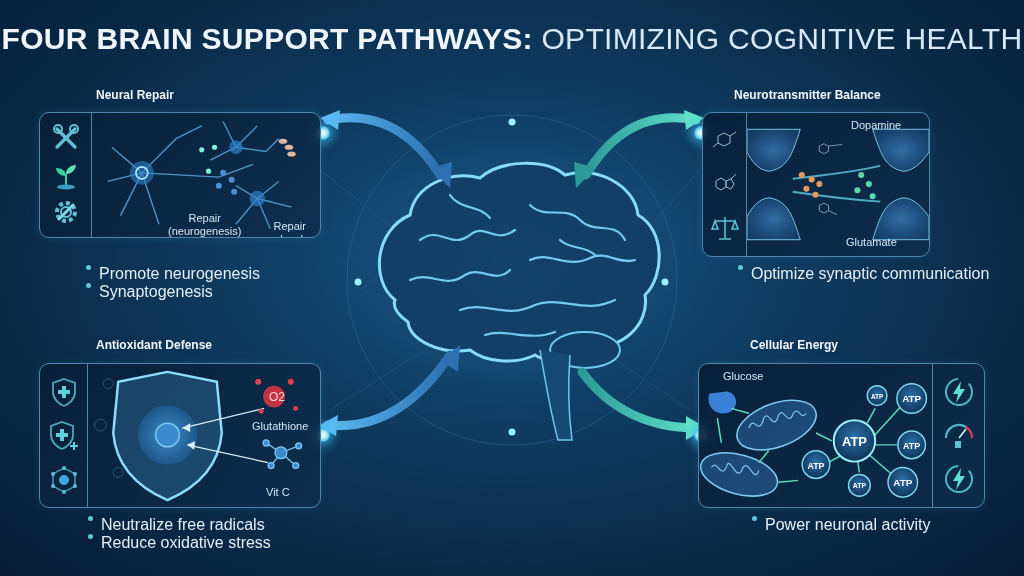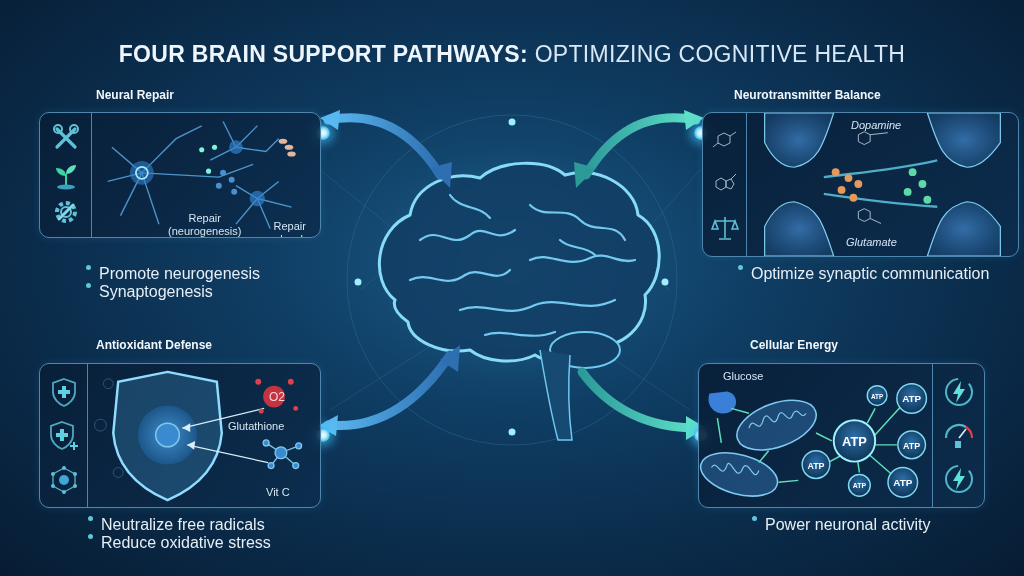--- a/index.html
+++ b/index.html
@@ -5,22 +5,22 @@
   * { box-sizing: border-box; margin: 0; padding: 0; }
   html, body { width: 1024px; height: 576px; overflow: hidden; }
   body {
     position: relative;
     font-family: "Liberation Sans", "DejaVu Sans", sans-serif;
     background: radial-gradient(ellipse at 50% 45%, #1a5a86 0%, #0f3d63 35%, #0a2a48 70%, #071c33 100%);
     color: #e8f2fb;
   }
   .title {
     position: absolute; top: 22px; left: 0; width: 100%;
-    text-align: center; font-size: 23px; letter-spacing: 0.3px;
-    color: #eef5fc; white-space: nowrap; margin-top: 19px;
+    text-align: center; font-size: 30px; letter-spacing: 0.3px;
+    color: #eef5fc; white-space: nowrap;
   }
   .title .bold { font-weight: 700; }
   .title .light { font-weight: 400; color: #d8e8f6; }
 
   .panel-title {
     position: absolute; font-size: 12px; font-weight: 700; color: #f2f7fc;
     white-space: nowrap;
   }
   .panel {
     position: absolute; border: 1.5px solid #4f86ad; border-radius: 10px;
@@ -200,21 +200,21 @@
       <span class="dot"></span>
       <span>Promote neurogenesis</span>
     </li>
   <li>
       <span class="dot"></span>
       <span>Synaptogenesis</span>
     </li>
 </ul>
 
 <div class="panel-title" style="left:734px; top:88px;">Neurotransmitter Balance</div>
-<div class="panel" style="left:702px; top:112px; width:317px; height:145px;font-style:italic;">
+<div class="panel" style="left:702px; top:112px; width:228px; height:145px;">
   <div class="icon-col left" style="width:44px;">
     <svg width="30" height="26" viewBox="0 0 30 26">
       <polygon points="8,8 14,5 20,8 20,15 14,18 8,15" fill="none" stroke="#9fb8c8" stroke-width="1"></polygon>
       <line x1="20" y1="8" x2="26" y2="4" stroke="#9fb8c8" stroke-width="1"></line>
         <line x1="8" y1="15" x2="3" y2="19" stroke="#9fb8c8" stroke-width="1"></line>
     </svg>
     <svg width="30" height="26" viewBox="0 0 30 26">
       <polygon points="6,10 11,7 16,10 16,16 11,19 6,16" fill="none" stroke="#9fb8c8" stroke-width="1"></polygon>
       <polygon points="16,10 21,8 24,13 21,18 16,16" fill="none" stroke="#9fb8c8" stroke-width="1"></polygon>
       <line x1="21" y1="8" x2="26" y2="3" stroke="#9fb8c8" stroke-width="1"></line>
@@ -336,21 +336,21 @@
           <line x1="195" y1="90" x2="210" y2="103"></line>
         <circle cx="195" cy="90" r="6"></circle>
           <circle cx="180" cy="80" r="3"></circle>
           <circle cx="213" cy="83" r="3"></circle>
           <circle cx="185" cy="103" r="3"></circle>
           <circle cx="210" cy="103" r="3"></circle>
       </g>
     </svg>
   </div>
   <div class="label" style="left:229px; top:27px; color:#ffd0d4; font-size:12px;">O2</div>
-  <div class="label" style="left:188px; top:56px;">Glutathione</div>
+  <div class="label" style="left:212px; top:56px;">Glutathione</div>
   <div class="label" style="left:226px; top:122px;">Vit C</div>
 </div>
 <ul class="bullets" style="left:88px; top:516px;">
   <li>
       <span class="dot"></span>
       <span>Neutralize free radicals</span>
     </li>
   <li>
       <span class="dot"></span>
       <span>Reduce oxidative stress</span>

